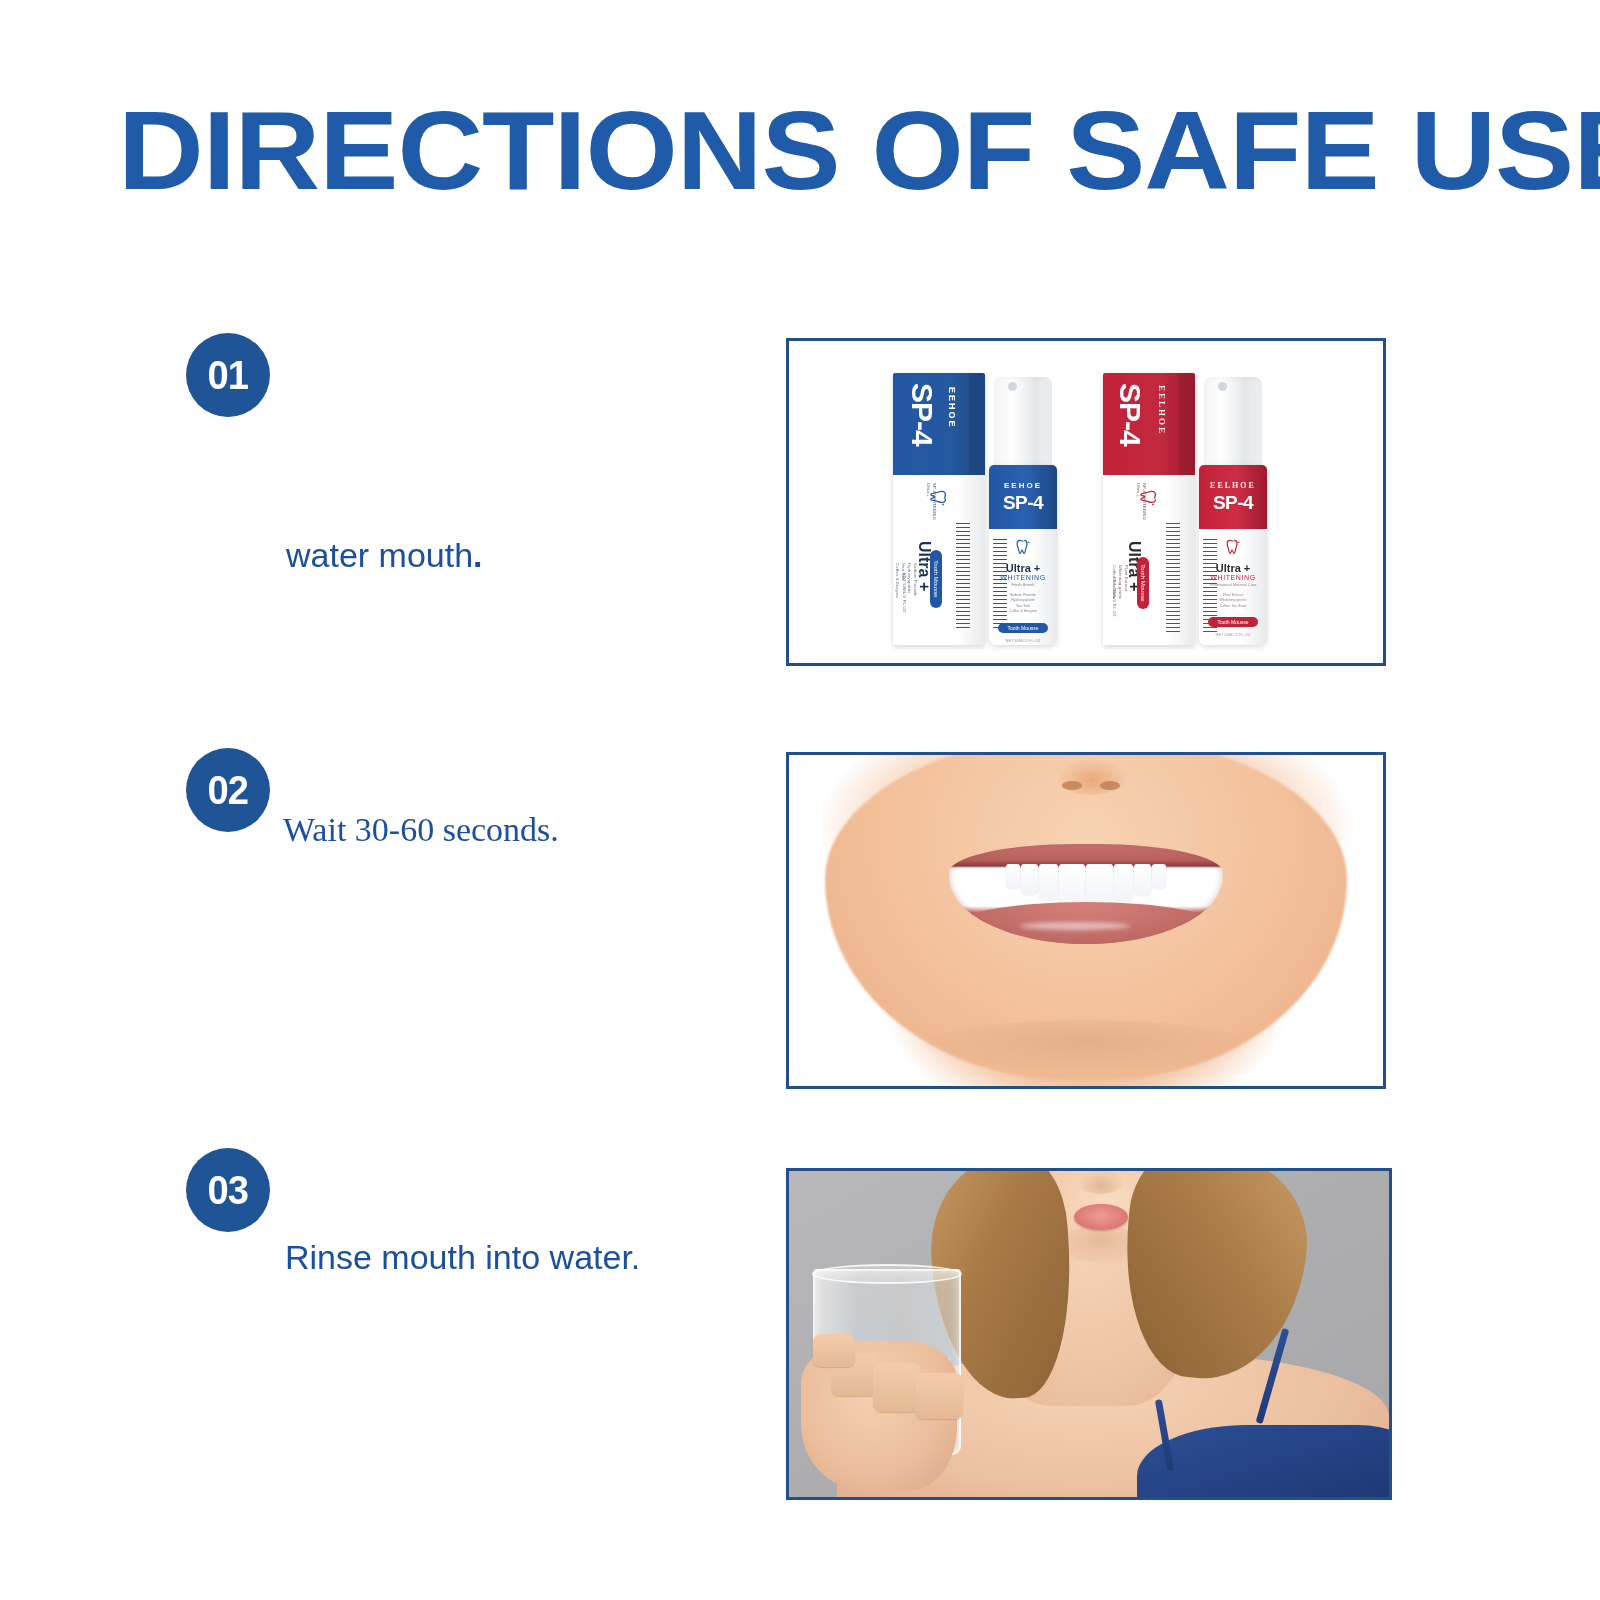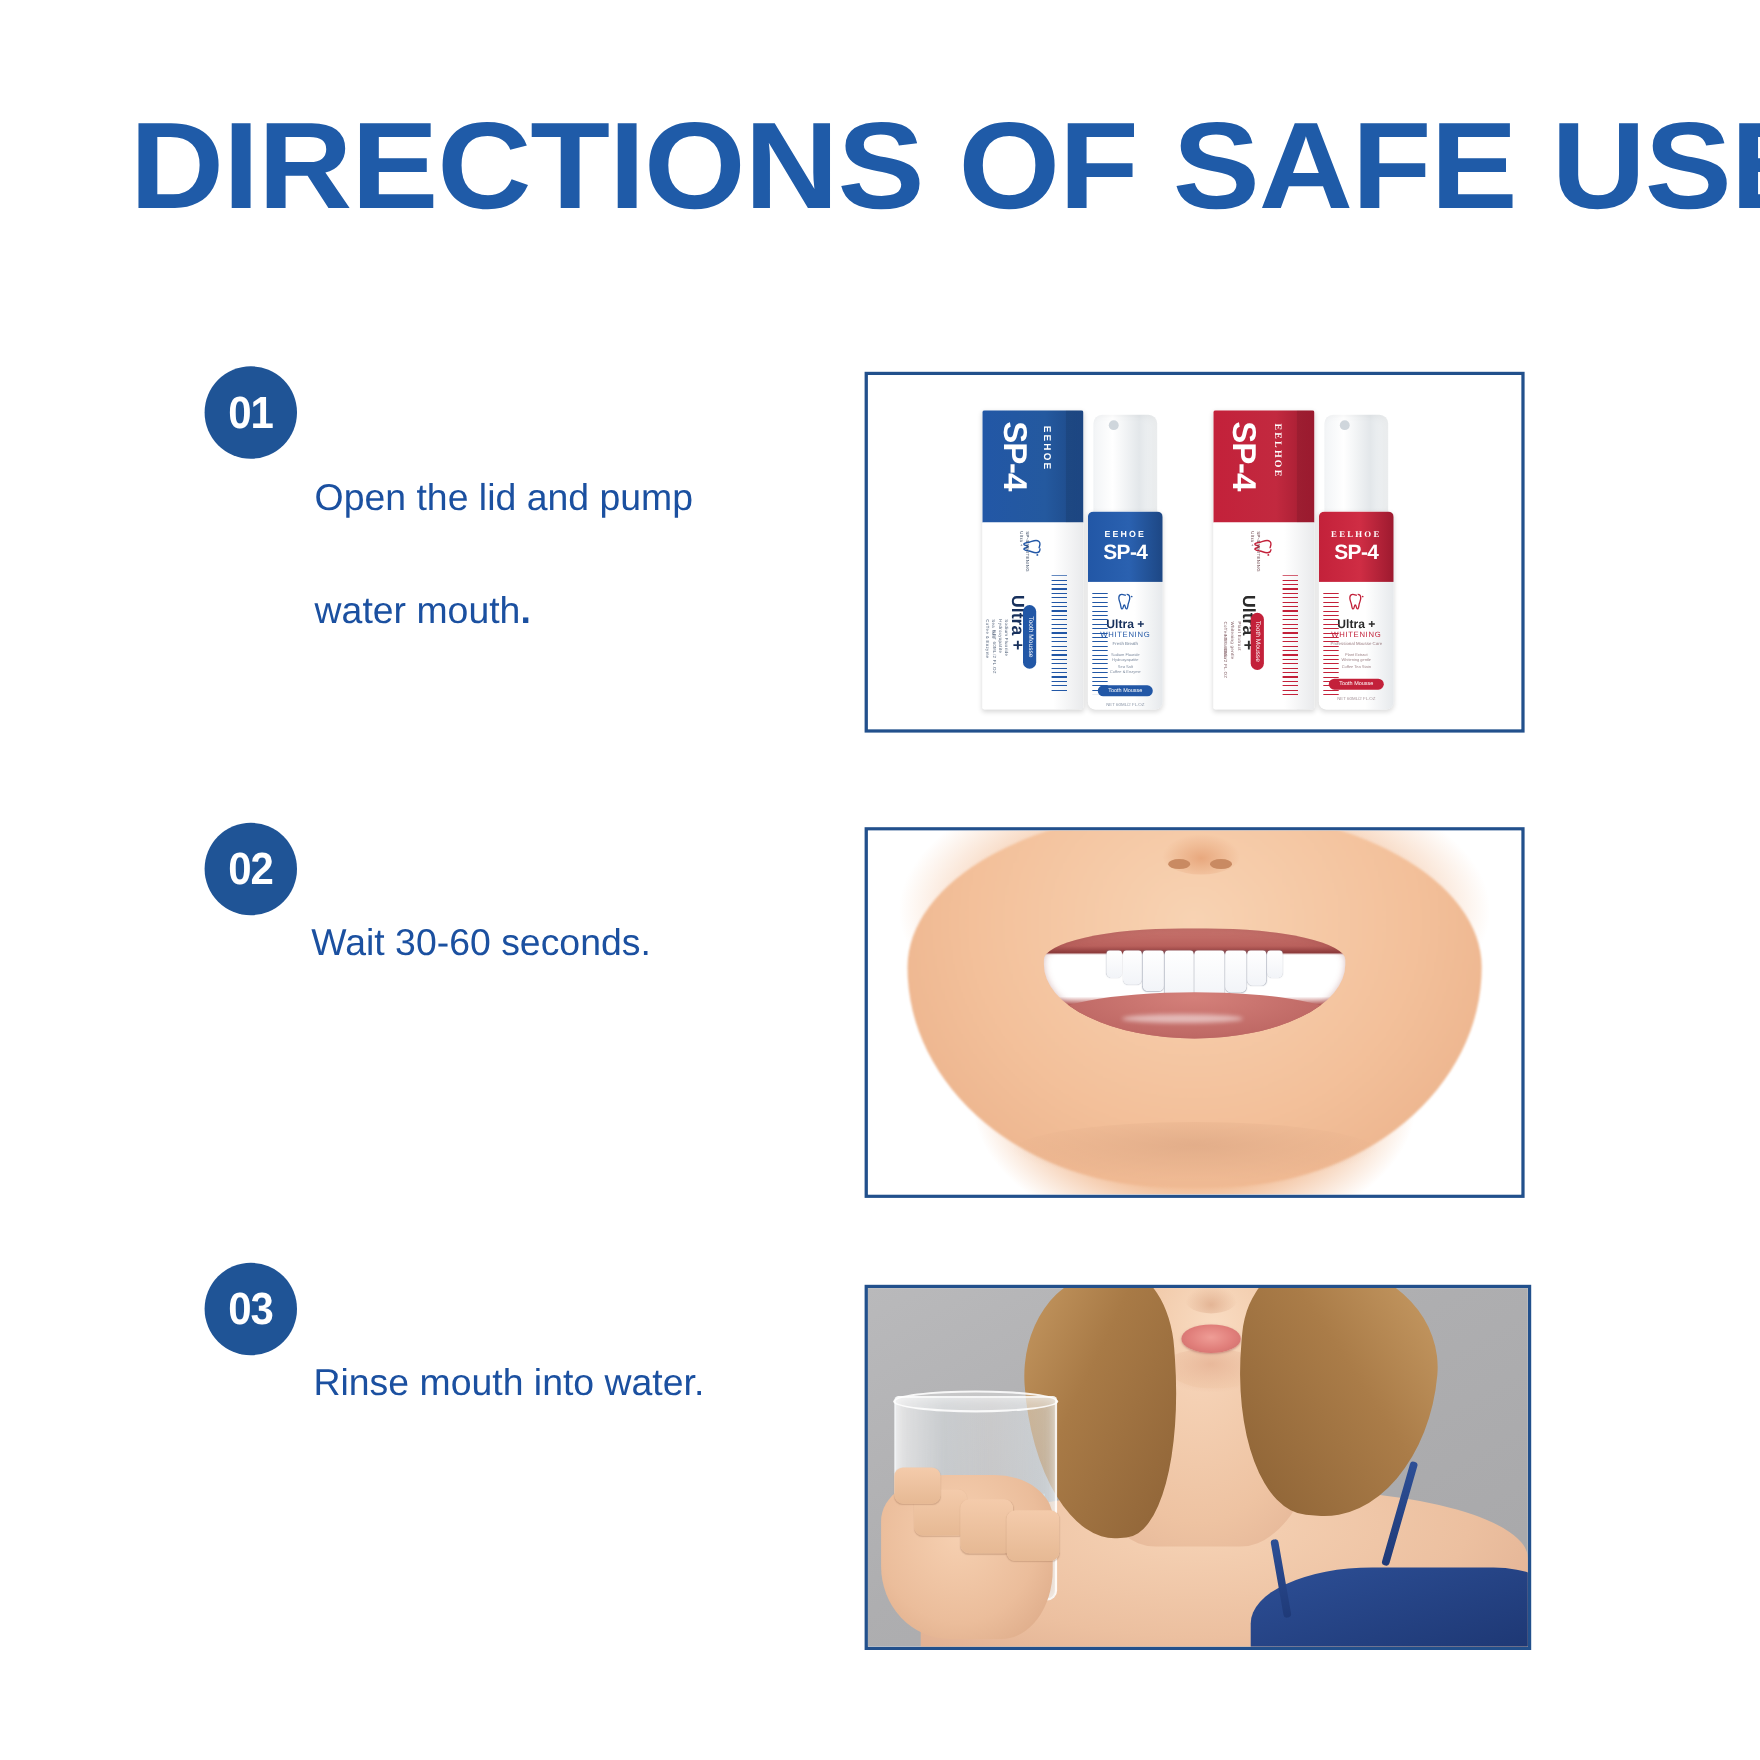--- a/index.html
+++ b/index.html
@@ -70,21 +70,21 @@
   }
   .step-text .emph {
     font-weight: bold;
   }
 
   
   .step-1 .step-badge { left: 186px; top: 333px; }
   .step-1 .step-text  { left: 286px; top: 428px; width: 470px; }
   
   .step-2 .step-badge { left: 186px; top: 748px; }
-  .step-2 .step-text  { left: 283px; top: 832px; width: 520px; }
+  .step-2 .step-text  { left: 283px; top: 804px; width: 520px; font-family: Liberation Serif, serif; }
   
   .step-3 .step-badge { left: 186px; top: 1148px; }
   .step-3 .step-text  { left: 285px; top: 1232px; width: 520px; }
 
   
   .panel {
     position: absolute;
     border: 3px solid #22508C;
     background: #ffffff;
     overflow: hidden;
@@ -382,21 +382,21 @@
 
 <div id="page">
 
   <div class="page-title">DIRECTIONS OF SAFE USE</div>
 
   <div class="step step-1">
     <div class="step-badge">
       <span class="badge-num">01</span>
     </div>
     <div class="step-text">
-      <span>Open the lid and pump</span><br>
+      <br>
       <br>
       <span>water mouth</span><span class="emph">.</span>
     </div>
   </div>
 
   <div class="panel panel-1">
     <div class="products">
 
       <div class="carton" style="left:104px; top:32px;">
         <div class="cap" style="background:linear-gradient(to right,#2257A6 0%,#24599f 62%,#1d4784 100%);"></div>

